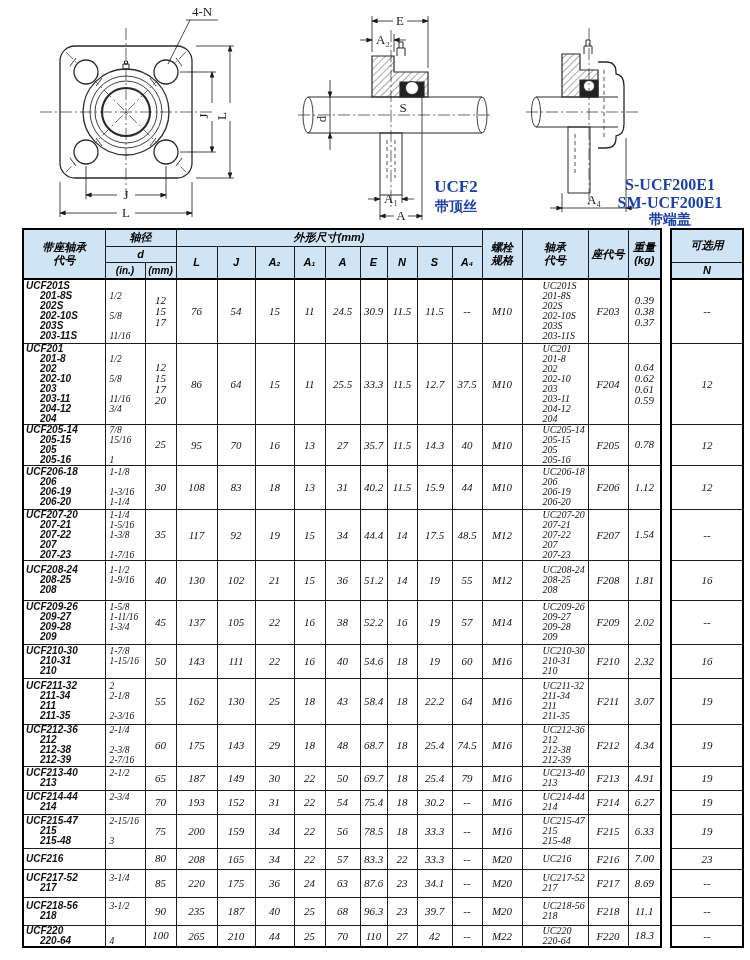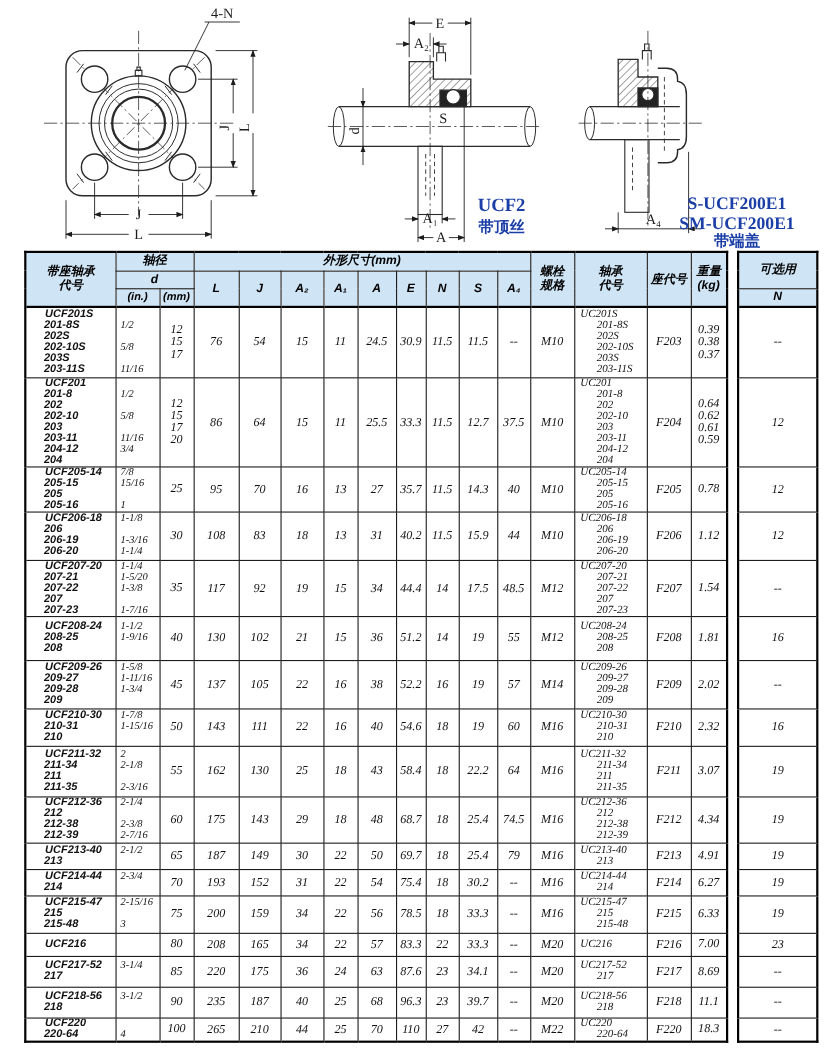--- a/index.html
+++ b/index.html
@@ -24,23 +24,23 @@
   tbody tr:first-child td { border-top:2px solid #000; }
   tbody tr:last-child td { border-bottom:2px solid #000; }
   .bl2 { border-left:2px solid #000 !important; }
   .br2 { border-right:2px solid #000 !important; }
   td.spacer, th.spacer { border:none !important; background:#fff; }
 
   td { font-family:"Liberation Serif","DejaVu Serif",serif; font-size:11px; text-align:center; color:#111; }
   .lines { display:flex; flex-direction:column; justify-content:center; height:100%; }
   .lines .ln { line-height:10px; height:10px; }
   .codes .ln { font-family:"Liberation Sans","DejaVu Sans",sans-serif; font-weight:bold;
-               font-size:10px; text-align:left; padding-left:17px; }
+               font-size:10px; text-align:left; padding-left:2px; }
   .codes .ln:not(.first) { padding-left:16px; }
-  .bcodes .ln { font-size:10px; text-align:left; padding-left:5px; }
+  .bcodes .ln { font-size:10px; text-align:left; padding-left:20px; }
   .bcodes .ln:not(.first) { padding-left:20px; }
   .ins .ln { font-size:9.5px; text-align:left; padding-left:4px; }
   .spread { display:flex; flex-direction:column; justify-content:space-around; align-items:center; height:100%; }
   .spread div { line-height:11px; }
 </style>
 </head>
 <body>
 
 <div class="drawings">
 
@@ -494,21 +494,21 @@
               <div class="ln first">UCF207-20</div>
               <div class="ln">207-21</div>
               <div class="ln">207-22</div>
               <div class="ln">207</div>
               <div class="ln">207-23</div>
             </div>
           </td>
           <td>
             <div class="lines ins">
               <div class="ln first">1-1/4</div>
-              <div class="ln">1-5/20</div>
+              <div class="ln">1-5/16</div>
               <div class="ln">1-3/8</div>
               <div class="ln"></div>
               <div class="ln">1-7/16</div>
             </div>
           </td>
           <td>
             <div class="spread">
               <div>35</div>
             </div>
           </td>

